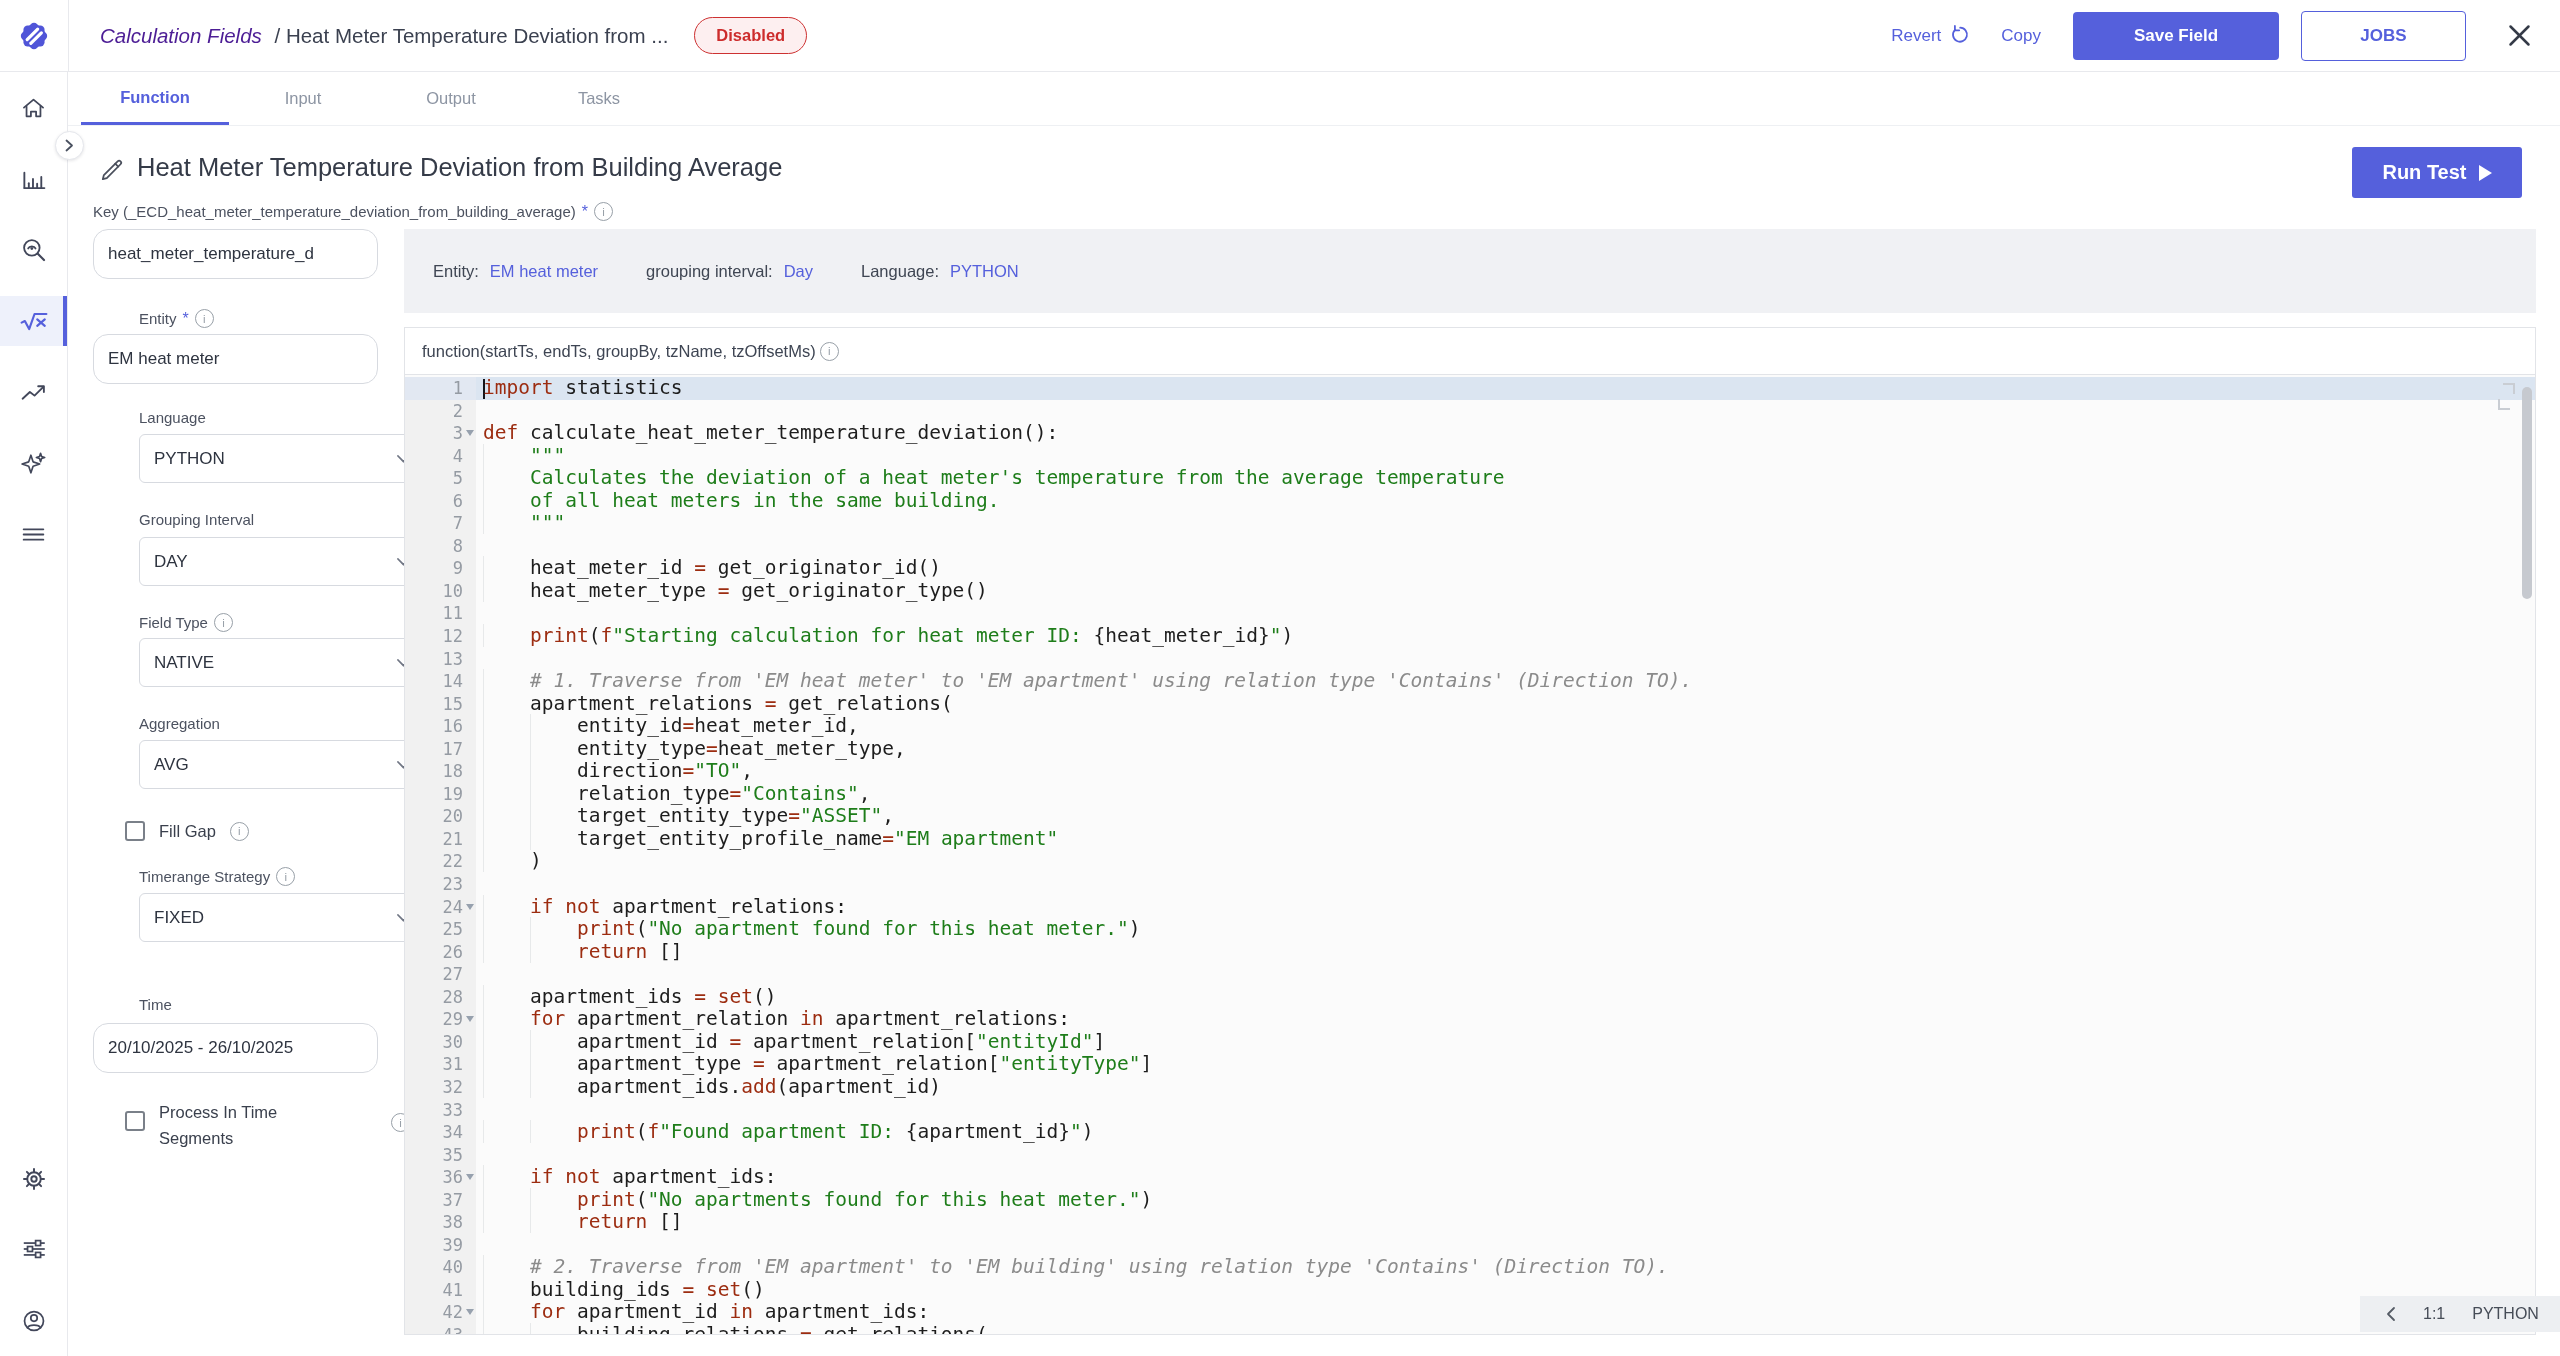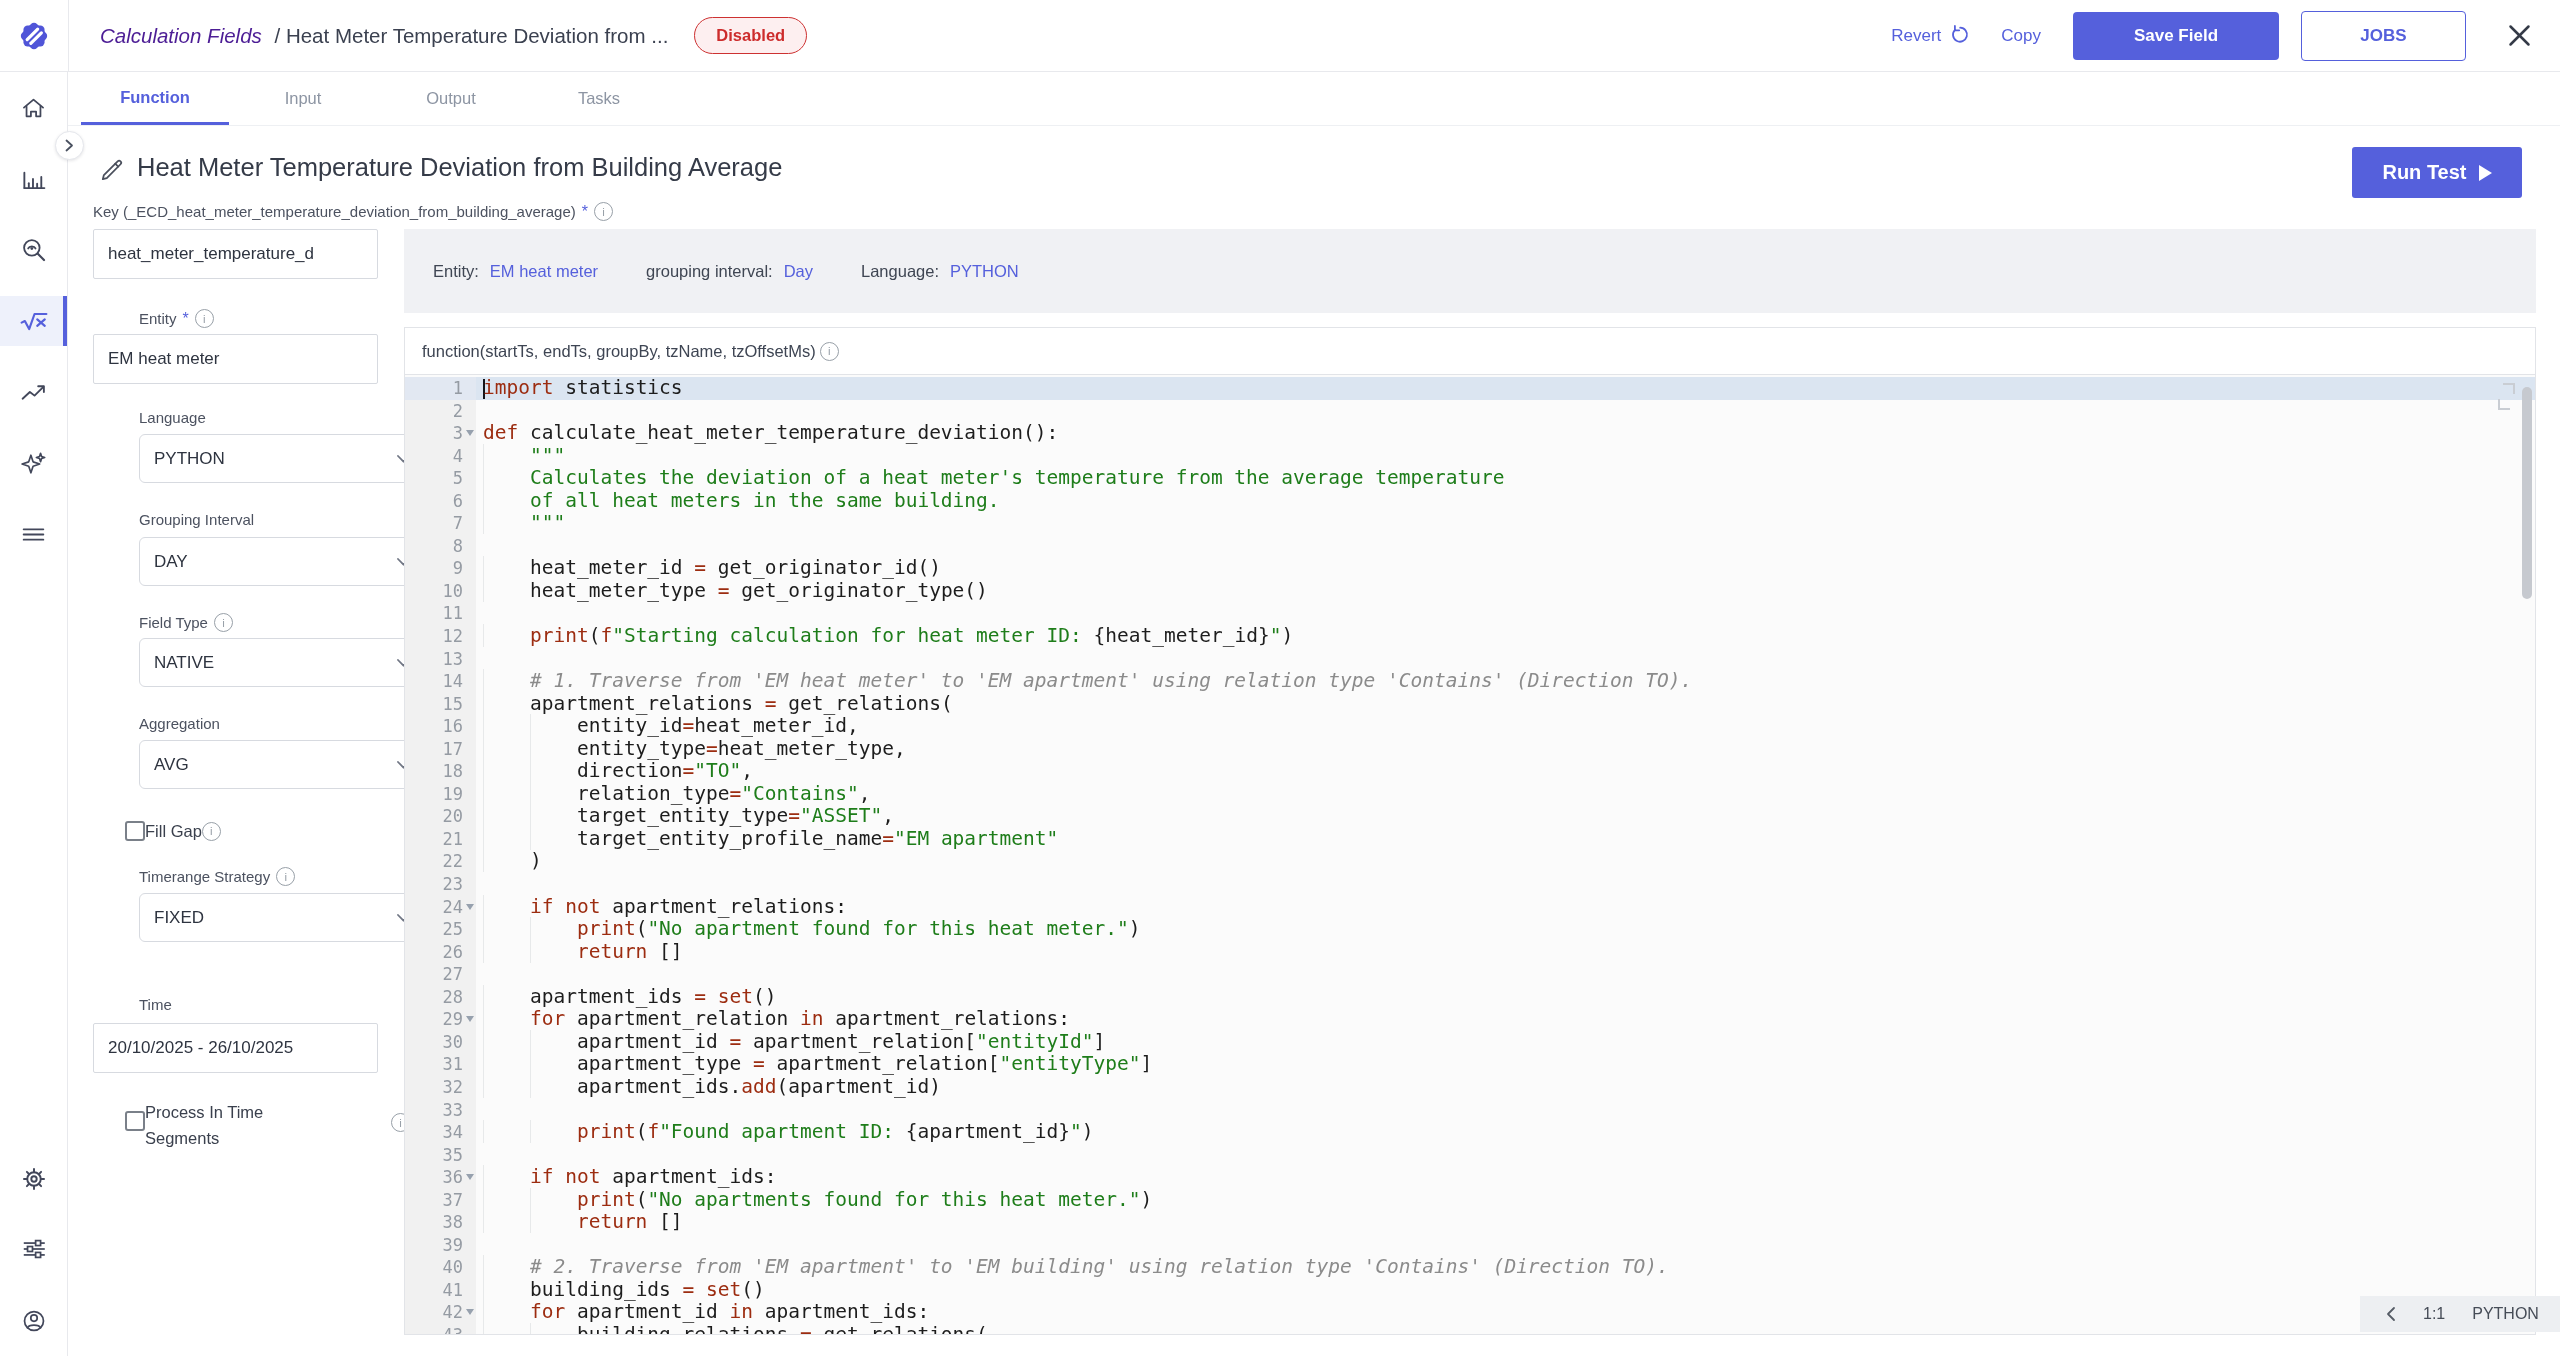--- a/index.html
+++ b/index.html
@@ -42,36 +42,36 @@
   .page-title{position:absolute;left:137px;top:153px;font-size:25.5px;font-weight:500;color:#353b48;z-index:5;}
   .run-btn{position:absolute;left:2352px;top:147px;width:170px;height:51px;background:#5560dc;border-radius:3px;
     color:#fff;font-size:20px;font-weight:600;display:flex;align-items:center;justify-content:center;gap:12px;cursor:pointer;z-index:5;}
   .play-tri{width:0;height:0;border-left:13px solid #fff;border-top:8px solid transparent;border-bottom:8px solid transparent;}
   
   .key-label{position:absolute;left:93px;top:202px;font-size:15px;color:#4c5260;display:flex;align-items:center;gap:6px;white-space:nowrap;z-index:5;}
   .star{color:#5560dc;font-size:16px;}
   .iico{display:inline-flex;width:17px;height:17px;border:1.2px solid #98a0a8;border-radius:50%;color:#98a0a8;
     font-size:11.5px;align-items:center;justify-content:center;flex-shrink:0;cursor:pointer;}
   .iico::before{content:"i";}
-  .key-input,.finput{position:absolute;left:93px;width:285px;height:50px;border:1px solid #d7dae0;border-radius:2px;
+  .key-input,.finput{position:absolute;left:93px;width:285px;height:50px;border:1px solid #d7dae0;border-radius:15px;
     background:#fff;font-family:"Liberation Sans",sans-serif;font-size:17px;color:#2e3440;padding:0 14px;box-sizing:border-box;outline:none;}
   .key-input{top:229px;}
   
   .info-bar{position:absolute;left:404px;top:229px;width:2132px;height:84px;background:#f0f1f4;
     display:flex;align-items:center;padding-left:29px;font-size:16.5px;box-sizing:border-box;z-index:4;}
   .ib-label{color:#3f4653;margin-right:11px;}
   .ib-value{color:#5560dc;cursor:pointer;}
   .ib-gap{margin-left:48px;}
   
   .fgroup{position:absolute;left:93px;width:285px;z-index:5;margin-left:46px;}
   .flabel{font-size:15px;color:#4c5260;display:flex;align-items:center;gap:6px;}
   .fselect{width:285px;height:49px;border:1px solid #d7dae0;border-radius:6px;background:#fff;
     display:flex;align-items:center;justify-content:space-between;padding:0 13px 0 14px;box-sizing:border-box;cursor:pointer;}
   .fselect .val{font-size:17px;color:#2e3440;}
-  .chkrow{position:absolute;left:93px;display:flex;align-items:center;z-index:5;padding-left:32px;}
+  .chkrow{position:absolute;left:93px;display:flex;align-items:center;gap:14px;z-index:5;padding-left:32px;}
   .chkbox{width:20px;height:20px;border:2px solid #7a8089;border-radius:3px;background:#fff;flex-shrink:0;cursor:pointer;box-sizing:border-box;}
   .chklabel{font-size:16.5px;color:#3a404d;}
   
   .editor{position:absolute;left:404px;top:327px;width:2132px;height:1008px;border:1px solid #e2e4e8;
     background:#fbfbfb;box-sizing:border-box;z-index:5;}
   .fnbar{height:47px;background:#fff;border-bottom:1px solid #e2e4e8;display:flex;align-items:center;
     padding-left:17px;font-size:16.5px;color:#3e4553;gap:4px;box-sizing:border-box;}
   .codewrap{position:absolute;top:47px;left:0;right:0;bottom:0;overflow:hidden;padding-top:2px;}
   .cm-row{display:flex;height:22.56px;line-height:22.56px;white-space:pre;}
   .gut{width:71px;flex-shrink:0;position:relative;background:#f1f1f1;color:#959ba3;

